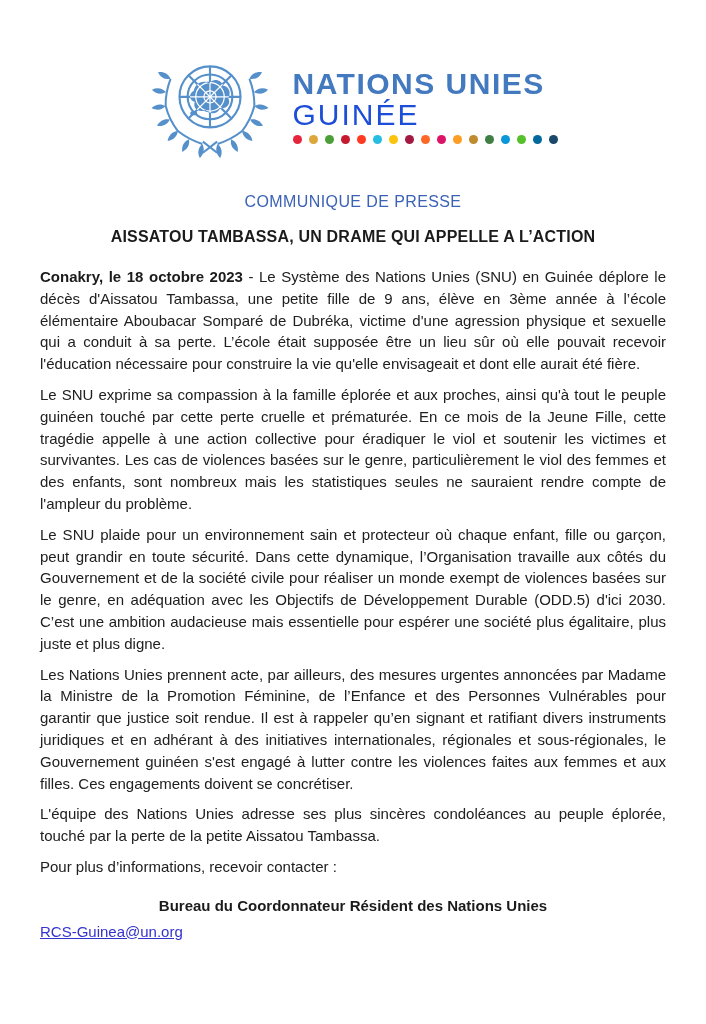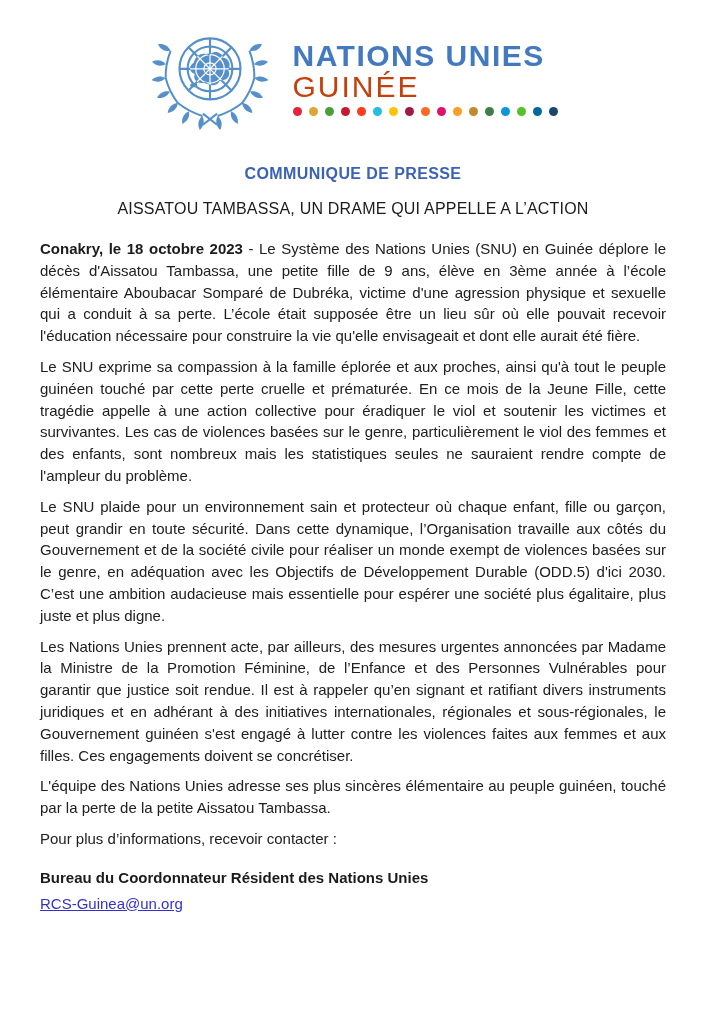--- a/index.html
+++ b/index.html
@@ -13,37 +13,37 @@
     color: #1f1f1f;
     overflow: hidden;
     position: relative;
   }
   
   .logo-row {
     display: flex;
     justify-content: center;
     align-items: flex-start;
     gap: 22px;
-    padding-top: 16px;
+    padding-top: 44px;
   }
   .emblem { width: 122px; height: 122px; flex: 0 0 auto; }
   .logo-text { padding-top: 24px; }
   .org-name {
     font-size: 30px;
     font-weight: 700;
     letter-spacing: 1.5px;
     color: #4379BE;
     line-height: 31px;
     white-space: nowrap;
   }
   .country-name {
     font-size: 30px;
     font-weight: 400;
     letter-spacing: 2px;
-    color: #c2410c;
+    color: #1d4ed8;
     line-height: 31px;
     white-space: nowrap;
   }
   .dots {
     margin-top: 5px;
     display: flex;
     gap: 7px;
     align-items: center;
   }
   .dot {
@@ -51,29 +51,29 @@
     height: 9px;
     border-radius: 50%;
     display: inline-block;
     flex: 0 0 auto;
   }
   
   .press-label {
     margin-top: 27px;
     text-align: center;
     font-size: 16px;
-    font-weight: 700;
+    font-weight: 400;
     letter-spacing: 0.4px;
     color: #3B62B5;
   }
   .headline {
     margin-top: 17px;
     text-align: center;
     font-size: 16px;
-    font-weight: 400;
+    font-weight: 700;
     letter-spacing: 0.2px;
     color: #1b1b1b;
   }
   
   .content {
     margin: 0 40px;
     font-size: 15px;
     line-height: 21.8px;
     text-align: justify;
     color: #202020;
@@ -83,20 +83,21 @@
   .content strong { font-weight: 700; color: #1b1b1b; }
   
   .contact-prompt { margin-top: 12px; text-align: left; }
   .office-name {
     margin: 0 40px;
     margin-top: 17px;
     font-size: 15px;
     font-weight: 700;
     color: #1b1b1b;
     line-height: 21.8px;
+    text-align: center;
   }
   .email-link {
     margin: 4px 40px;
     font-size: 15px;
     line-height: 21.8px;
   }
   .email-link a {
     color: #3333CC;
     text-decoration: underline;
     cursor: pointer;
@@ -190,20 +191,20 @@
   </div>
 
   <div class="press-label">COMMUNIQUE DE PRESSE</div>
   <div class="headline">AISSATOU TAMBASSA, UN DRAME QUI APPELLE A L’ACTION</div>
 
   <div class="content">
     <p class="first"><strong>Conakry, le 18 octobre 2023</strong><span> - Le Système des Nations Unies (SNU) en Guinée déplore le décès d'Aissatou Tambassa, une petite fille de 9 ans, élève en 3ème année à l’école élémentaire Aboubacar Somparé de Dubréka, victime d'une agression physique et sexuelle qui a conduit à sa perte. L’école était supposée être un lieu sûr où elle pouvait recevoir l'éducation nécessaire pour construire la vie qu'elle envisageait et dont elle aurait été fière.</span></p>
     <p>Le SNU exprime sa compassion à la famille éplorée et aux proches, ainsi qu'à tout le peuple guinéen touché par cette perte cruelle et prématurée. En ce mois de la Jeune Fille, cette tragédie appelle à une action collective pour éradiquer le viol et soutenir les victimes et survivantes. Les cas de violences basées sur le genre, particulièrement le viol des femmes et des enfants, sont nombreux mais les statistiques seules ne sauraient rendre compte de l'ampleur du problème.</p>
     <p>Le SNU plaide pour un environnement sain et protecteur où chaque enfant, fille ou garçon, peut grandir en toute sécurité. Dans cette dynamique, l’Organisation travaille aux côtés du Gouvernement et de la société civile pour réaliser un monde exempt de violences basées sur le genre, en adéquation avec les Objectifs de Développement Durable (ODD.5) d'ici 2030. C’est une ambition audacieuse mais essentielle pour espérer une société plus égalitaire, plus juste et plus digne.</p>
     <p>Les Nations Unies prennent acte, par ailleurs, des mesures urgentes annoncées par Madame la Ministre de la Promotion Féminine, de l’Enfance et des Personnes Vulnérables pour garantir que justice soit rendue. Il est à rappeler qu’en signant et ratifiant divers instruments juridiques et en adhérant à des initiatives internationales, régionales et sous-régionales, le Gouvernement guinéen s'est engagé à lutter contre les violences faites aux femmes et aux filles. Ces engagements doivent se concrétiser.</p>
-    <p>L'équipe des Nations Unies adresse ses plus sincères élémentaire au peuple guinéen, touché par la perte de la petite Aissatou Tambassa.</p>
+    <p>L'équipe des Nations Unies adresse ses plus sincères condoléances au peuple éplorée, touché par la perte de la petite Aissatou Tambassa.</p>
     <p class="contact-prompt">Pour plus d’informations, recevoir contacter :</p>
   </div>
 
   <div class="office-name">Bureau du Coordonnateur Résident des Nations Unies</div>
   <div class="email-link"><a>RCS-Guinea@un.org</a></div>
 
 </div>
 
 </body></html>

